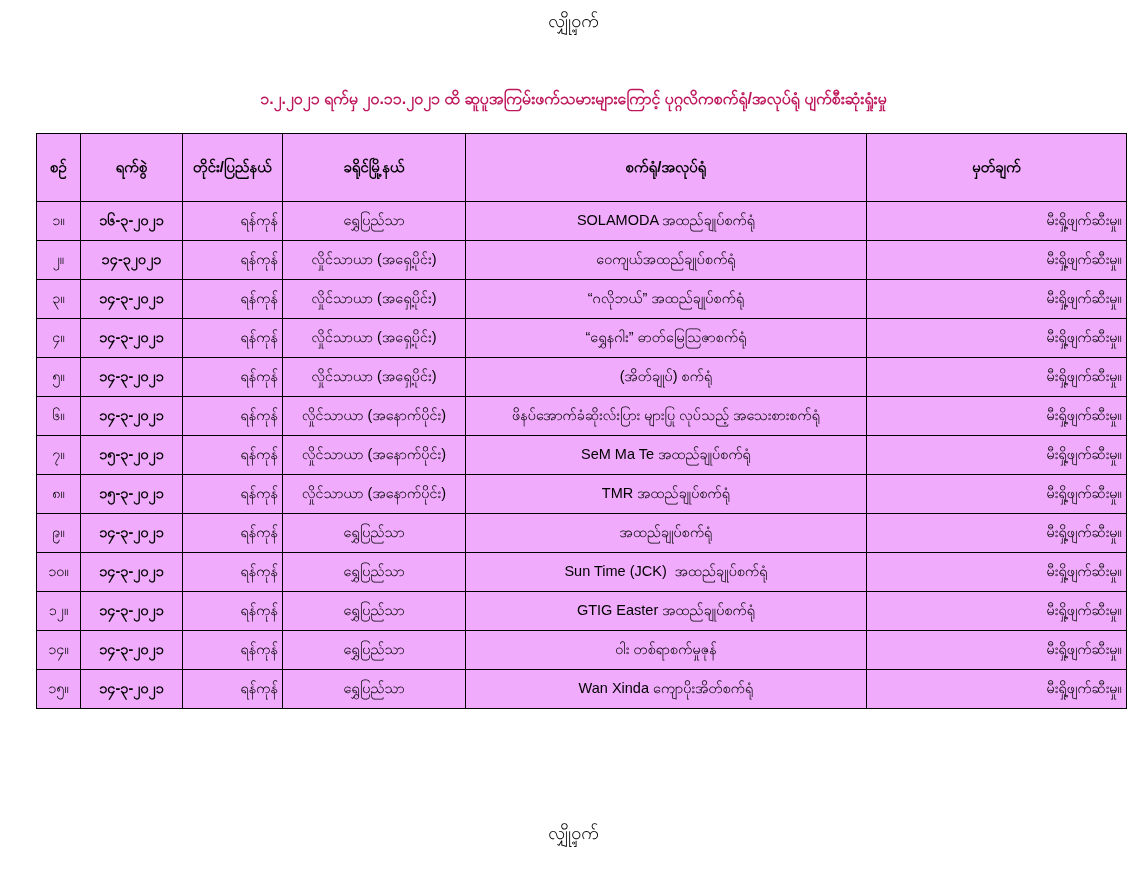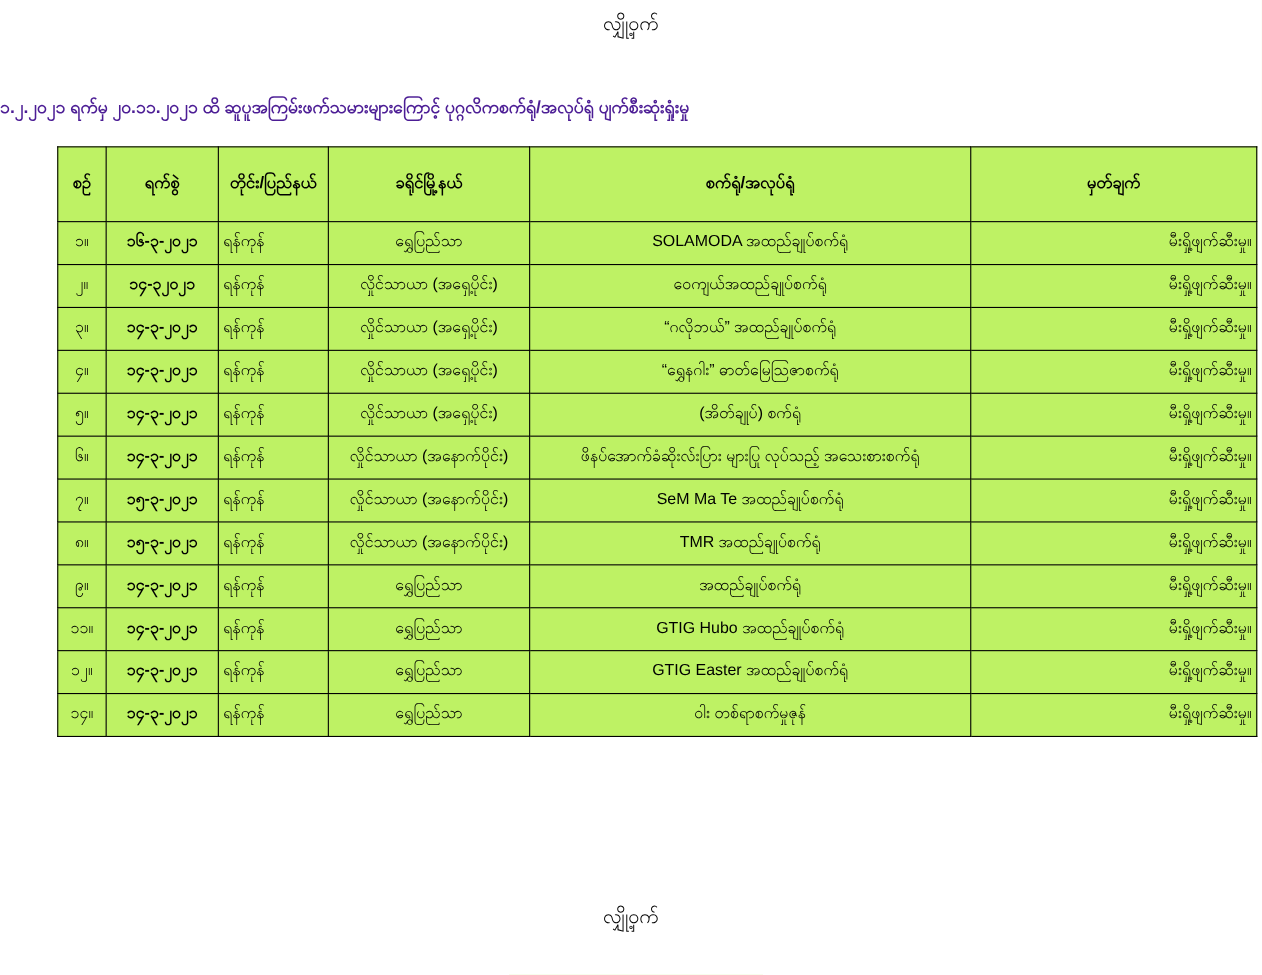--- a/index.html
+++ b/index.html
@@ -24,33 +24,34 @@
     line-height: 1.5;
     color: #000000;
   }
   .classification.top { top: 8px; }
   .classification.bottom { top: 820px; }
   .doc-title {
     position: absolute;
     top: 86px;
     left: 0;
     width: 100%;
+    text-align: center;
     font-weight: bold;
     font-size: 16px;
     line-height: 1.6;
-    color: #4c1d95;
+    color: #be185d;
   }
   table.damage-table {
     position: absolute;
     top: 133px;
-    left: 52px;
+    left: 36px;
     width: 1090px;
     border-collapse: collapse;
     table-layout: fixed;
-    background: #bef264;
+    background: #f0abfc;
   }
   table.damage-table, table.damage-table th, table.damage-table td {
     border: 1.6px solid #000000;
   }
   table.damage-table th {
     height: 63px;
     font-weight: bold;
     font-size: 15px;
     text-align: center;
     vertical-align: middle;
@@ -60,21 +61,21 @@
   table.damage-table td {
     height: 36px;
     font-size: 14.5px;
     vertical-align: middle;
     padding: 1px 4px;
     line-height: 1.6;
     overflow: hidden;
   }
   td.c0 { text-align: center; }
   td.c1 { text-align: center; font-weight: bold; }
-  td.c2 { text-align: left; }
+  td.c2 { text-align: right; }
   td.c3 { text-align: center; margin-left: 42px; }
   td.c4 { text-align: center; padding-left: 9px; white-space: pre-wrap; }
   td.c5 { text-align: right; padding-left: 6px; vertical-align: top; padding-top: 1px; }
   .colw0 { width: 44px; }
   .colw1 { width: 102px; }
   .colw2 { width: 100px; }
   .colw3 { width: 183px; }
   .colw4 { width: 401px; }
   .colw5 { width: 260px; }
 </style>
@@ -173,41 +174,49 @@
         </tr>
         <tr>
           <td class="c0">၉။</td>
           <td class="c1">၁၄-၃-၂၀၂၁</td>
           <td class="c2">ရန်ကုန်</td>
           <td class="c3">ရွှေပြည်သာ</td>
           <td class="c4">အထည်ချုပ်စက်ရုံ</td>
           <td class="c5">မီးရှို့ဖျက်ဆီးမှု။</td>
         </tr>
         <tr>
-          <td class="c0">၁၁။</td>
-          <td class="c1">၁၄-၃-၂၀၂၁</td>
-          <td class="c2">ရန်ကုန်</td>
-          <td class="c3">ရွှေပြည်သာ</td>
-          <td class="c4">GTIG Hubo အထည်ချုပ်စက်ရုံ</td>
+          <td class="c0">၁၀။</td>
+          <td class="c1">၁၄-၃-၂၀၂၁</td>
+          <td class="c2">ရန်ကုန်</td>
+          <td class="c3">ရွှေပြည်သာ</td>
+          <td class="c4">Sun Time (JCK)  အထည်ချုပ်စက်ရုံ</td>
           <td class="c5">မီးရှို့ဖျက်ဆီးမှု။</td>
         </tr>
         <tr>
           <td class="c0">၁၂။</td>
           <td class="c1">၁၄-၃-၂၀၂၁</td>
           <td class="c2">ရန်ကုန်</td>
           <td class="c3">ရွှေပြည်သာ</td>
           <td class="c4">GTIG Easter အထည်ချုပ်စက်ရုံ</td>
           <td class="c5">မီးရှို့ဖျက်ဆီးမှု။</td>
         </tr>
         <tr>
           <td class="c0">၁၄။</td>
           <td class="c1">၁၄-၃-၂၀၂၁</td>
           <td class="c2">ရန်ကုန်</td>
           <td class="c3">ရွှေပြည်သာ</td>
           <td class="c4">ဝါး တစ်ရာစက်မှုဇုန်</td>
+          <td class="c5">မီးရှို့ဖျက်ဆီးမှု။</td>
+        </tr>
+        <tr>
+          <td class="c0">၁၅။</td>
+          <td class="c1">၁၄-၃-၂၀၂၁</td>
+          <td class="c2">ရန်ကုန်</td>
+          <td class="c3">ရွှေပြည်သာ</td>
+          <td class="c4">Wan Xinda ကျောပိုးအိတ်စက်ရုံ</td>
           <td class="c5">မီးရှို့ဖျက်ဆီးမှု။</td>
         </tr>
       </tbody>
   </table>
 
   <div class="classification bottom">လျှို့ဝှက်</div>
 
 </div>
 
 </body></html>

